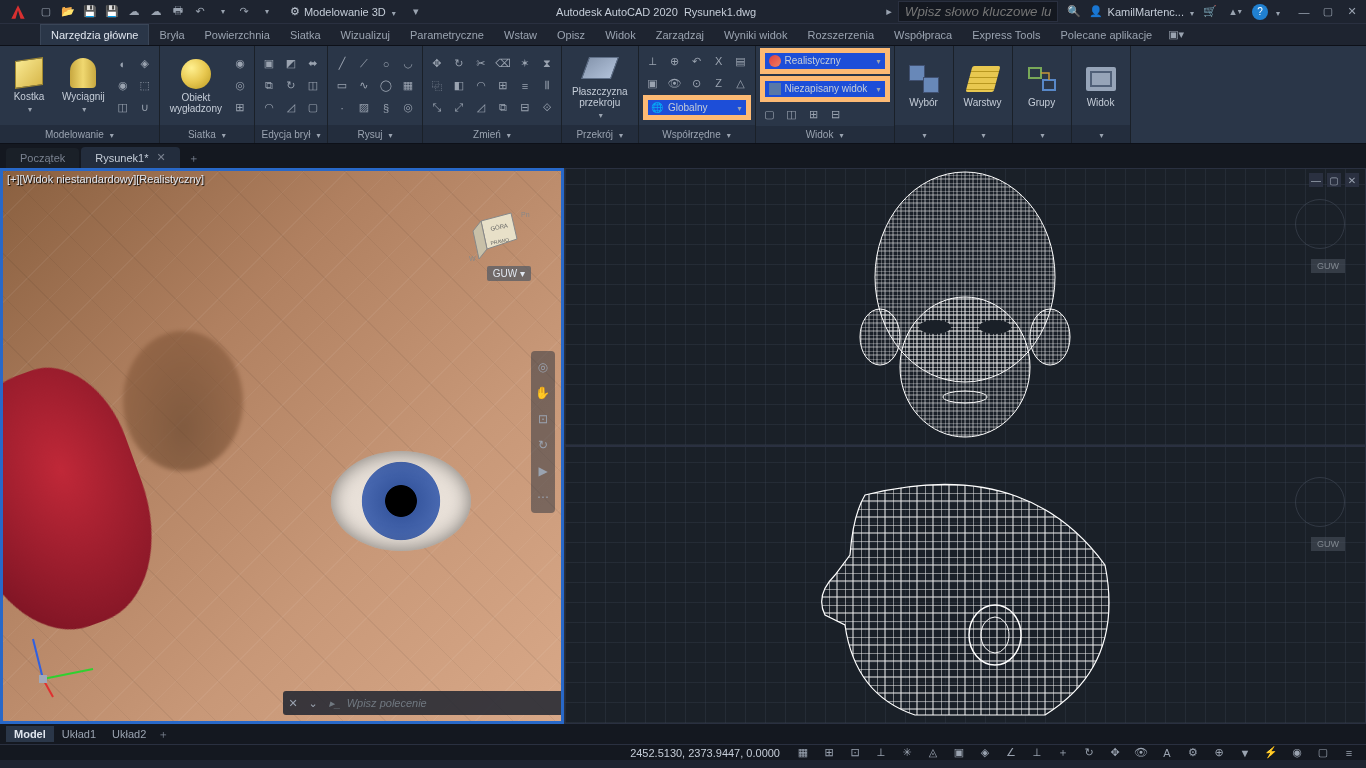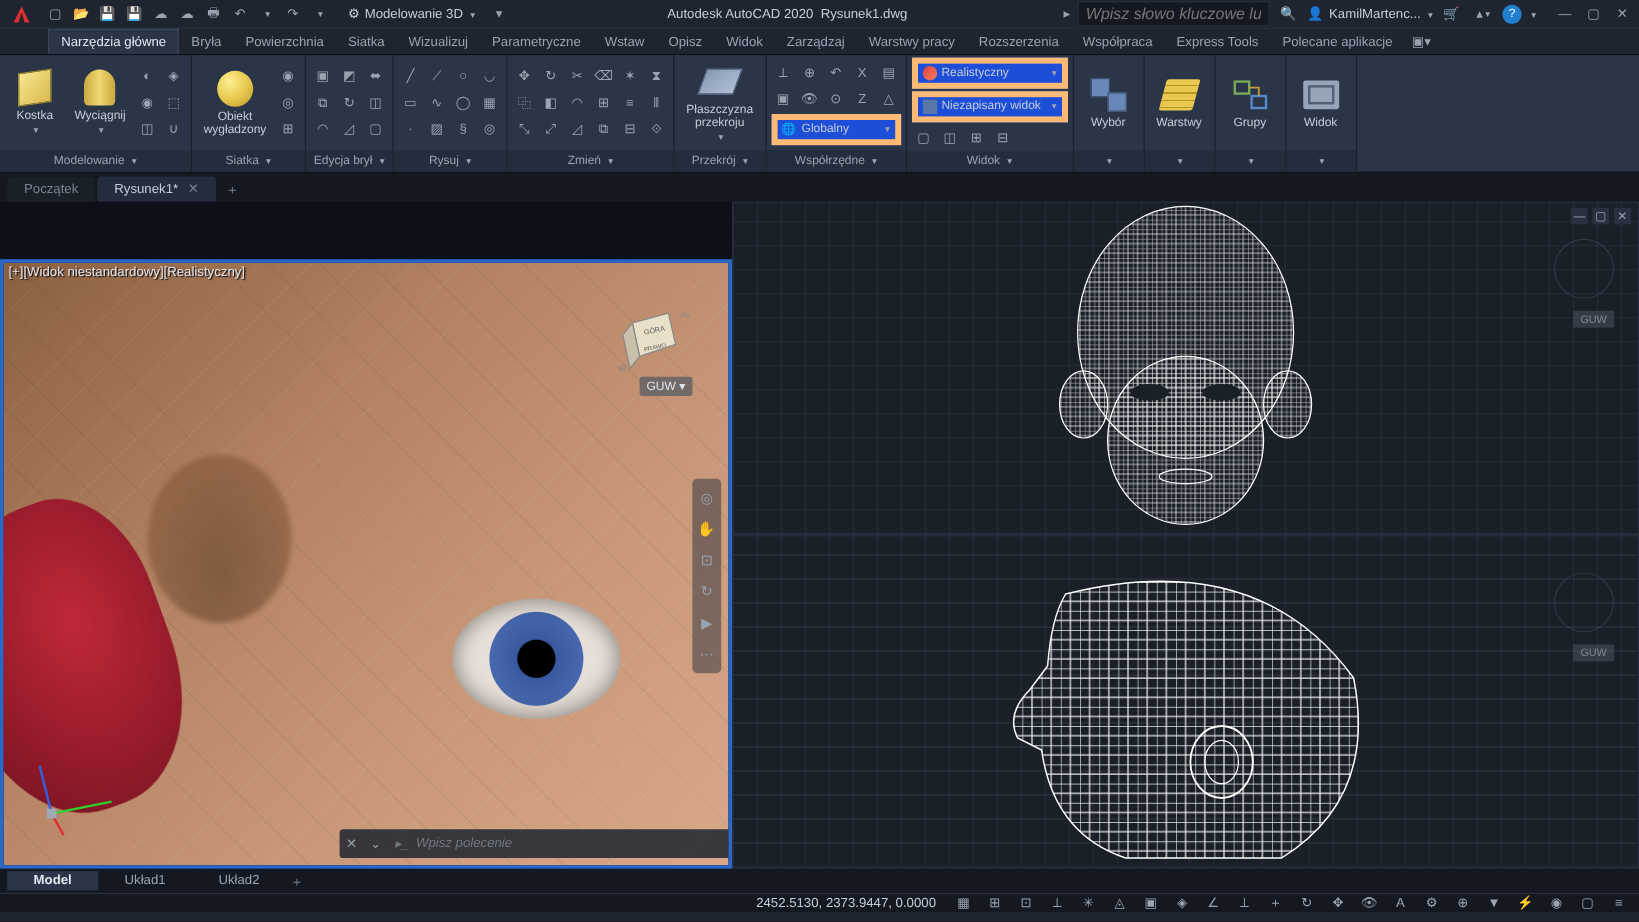--- a/index.html
+++ b/index.html
@@ -42,21 +42,21 @@
 
 .file-tabs { height: 24px; background: #141820; display: flex; align-items: flex-end; padding-left: 6px; }
 .file-tab { padding: 4px 14px; background: #232d3d; color: #c5cdd8; margin-right: 2px; border-top-left-radius: 4px; border-top-right-radius: 4px; cursor: pointer; display: flex; align-items: center; gap: 8px; font-size: 11px; }
 .file-tab.inactive { background: #1a2028; color: #7a8290; margin-top: 16px; }
 .file-tab .close { color: #7a8290; cursor: pointer; }
 .file-tab-add { width: 20px; height: 20px; display: flex; align-items: center; justify-content: center; color: #7a8290; cursor: pointer; margin-left: 2px; }
 
 
 .draw-area { height: 556px; display: flex; background: #0d1018; }
 .viewport { position: relative; overflow: hidden; }
-.vp-left { width: 610px; border: 3px solid #2868c8; background: linear-gradient(135deg, #8a6040, #b08060, #c89878, #d8a888); margin-top: 48px; }
+.vp-left { width: 564px; border: 3px solid #2868c8; background: linear-gradient(135deg, #8a6040, #b08060, #c89878, #d8a888); }
 .vp-right-wrap { flex: 1; display: flex; flex-direction: column; }
 .vp-right-top, .vp-right-bottom { flex: 1; background: #1a2028; position: relative; border: 1px solid #2a3040; }
 .vp-label { position: absolute; top: 2px; left: 4px; color: #e0e6ef; font-size: 11px; text-shadow: 1px 1px 1px #000; z-index: 5; }
 .vp-controls-tr { position: absolute; top: 4px; right: 6px; display: flex; gap: 4px; z-index: 5; }
 .vp-mini-btn { width: 14px; height: 14px; background: #2a3040; color: #9aa3b0; display: flex; align-items: center; justify-content: center; cursor: pointer; font-size: 10px; }
 
 
 .face-render { position: absolute; inset: 0; }
 .face-lips { position: absolute; left: -40px; top: 200px; width: 180px; height: 260px; background: radial-gradient(ellipse at 60% 40%, #c02838, #701020); border-radius: 60% 40% 50% 50%; transform: rotate(-20deg); filter: blur(0.5px); }
 .face-eye { position: absolute; right: 90px; top: 280px; width: 140px; height: 100px; background: radial-gradient(circle at 50% 50%, #000 0%, #000 18%, #3858a0 19%, #4868b0 45%, #e8e0d8 46%, #f0e8e0 100%); border-radius: 50%; box-shadow: inset 0 0 20px rgba(0,0,0,0.5); }
@@ -89,21 +89,21 @@
 }
 
 
 .cmdline { position: absolute; left: 280px; bottom: 6px; height: 24px; width: 380px; background: rgba(30,36,48,0.85); display: flex; align-items: center; border-radius: 3px; z-index: 10; }
 .cmd-close { width: 20px; display: flex; align-items: center; justify-content: center; color: #9aa3b0; cursor: pointer; }
 .cmd-opts { width: 20px; display: flex; align-items: center; justify-content: center; color: #9aa3b0; cursor: pointer; }
 .cmd-input { flex: 1; padding: 0 6px; color: #707880; font-style: italic; display: flex; align-items: center; gap: 6px; }
 
 
 .model-tabs { height: 20px; background: #141820; display: flex; align-items: center; padding-left: 6px; position: relative; }
-.model-tab { padding: 2px 22px; color: #9aa3b0; cursor: pointer; font-size: 11px; }
+.model-tab { padding: 2px 8px; color: #9aa3b0; cursor: pointer; font-size: 11px; }
 .model-tab.active { background: #2a3648; color: #e0e6ef; font-weight: bold; }
 .model-tab-add { width: 18px; height: 18px; display: flex; align-items: center; justify-content: center; color: #7a8290; cursor: pointer; }
 
 
 .statusbar { height: 16px; background: #141820; display: flex; align-items: center; justify-content: flex-end; padding: 0 6px; gap: 4px; border-top: 1px solid #2a3040; }
 .status-coords { color: #c5cdd8; font-size: 11px; margin-right: 8px; }
 .status-btn { width: 22px; height: 20px; display: flex; align-items: center; justify-content: center; color: #9aa3b0; cursor: pointer; }
 
 .chev::after { content: '▾'; font-size: 8px; margin-left: 2px; color: #9aa3b0; }
 
@@ -177,21 +177,21 @@
   <div class="ribbon-tab active">Narzędzia główne</div>
   <div class="ribbon-tab">Bryła</div>
   <div class="ribbon-tab">Powierzchnia</div>
   <div class="ribbon-tab">Siatka</div>
   <div class="ribbon-tab">Wizualizuj</div>
   <div class="ribbon-tab">Parametryczne</div>
   <div class="ribbon-tab">Wstaw</div>
   <div class="ribbon-tab">Opisz</div>
   <div class="ribbon-tab">Widok</div>
   <div class="ribbon-tab">Zarządzaj</div>
-  <div class="ribbon-tab">Warstwy pracy</div>
+  <div class="ribbon-tab">Wyniki widok</div>
   <div class="ribbon-tab">Rozszerzenia</div>
   <div class="ribbon-tab">Współpraca</div>
   <div class="ribbon-tab">Express Tools</div>
   <div class="ribbon-tab">Polecane aplikacje</div>
   <div class="ribbon-tab" style="padding:4px 6px;">▣▾</div>
 </div>
 
 <div class="ribbon">
 
   <div class="panel">

